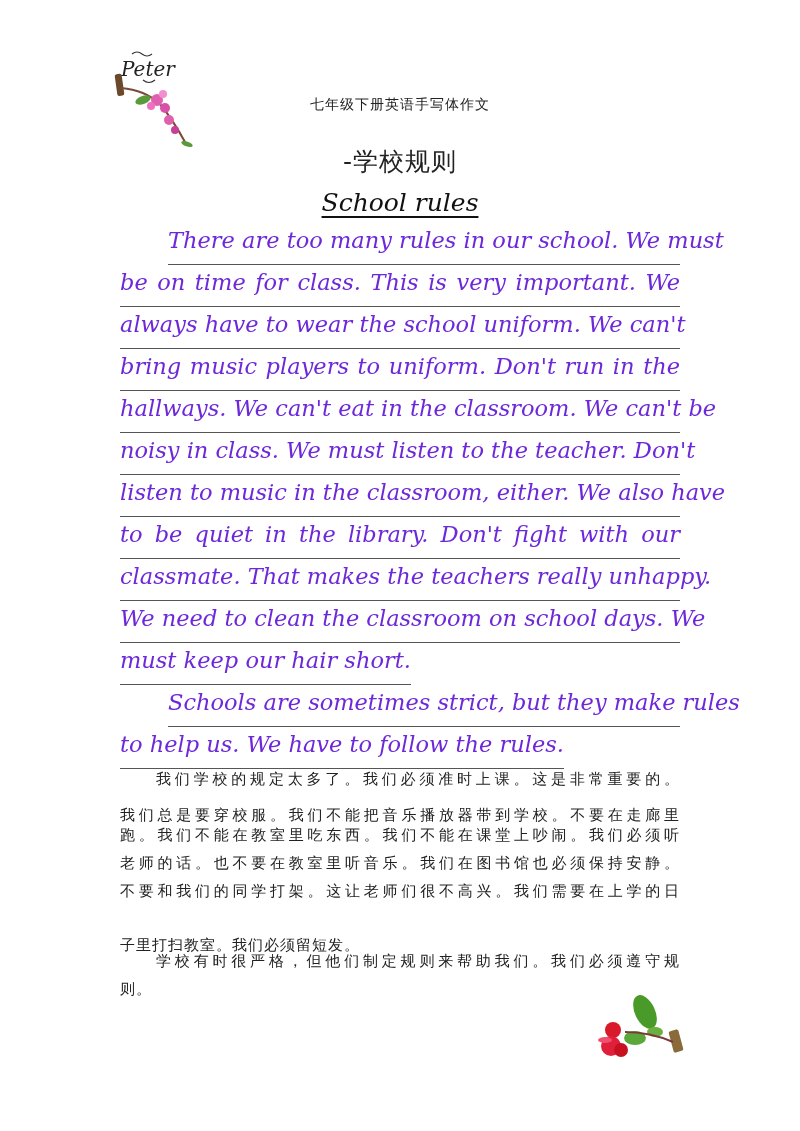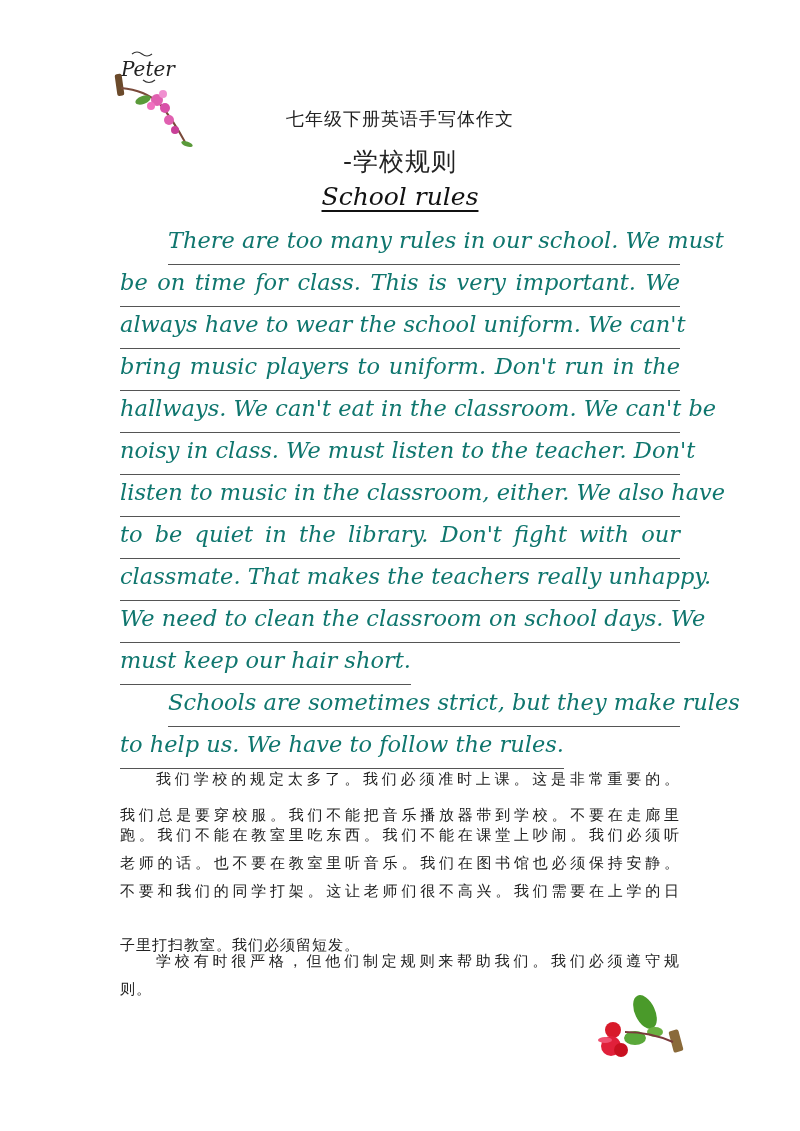--- a/index.html
+++ b/index.html
@@ -1,26 +1,26 @@
 <!DOCTYPE html>
 <html><head>
 <meta charset="utf-8">
 <style>
   html, body { margin: 0; padding: 0; background: #ffffff; }
   body { width: 800px; height: 1131px; position: relative; overflow: hidden; }
   .page { position: absolute; left: 0; top: 0; width: 800px; height: 1131px; background: #fff; }
   .deco-top { position: absolute; left: 105px; top: 42px; width: 95px; height: 115px; }
   .deco-bottom { position: absolute; left: 595px; top: 990px; width: 95px; height: 75px; }
   .title-cn { position: absolute; left: 0; width: 800px; text-align: center; font-family: "DejaVu Sans", sans-serif; color: #222; }
-  .t1 { top: 107px; font-size: 18px; letter-spacing: 1px; }
+  .t1 { top: 96px; font-size: 14px; letter-spacing: 1px; }
   .t2 { top: 145px; font-size: 25px; letter-spacing: 1px; }
-  .en-title { position: absolute; top: 182px; left: 0; width: 800px; text-align: center; }
+  .en-title { position: absolute; top: 188px; left: 0; width: 800px; text-align: center; }
   .en-title span { font-family: "DejaVu Serif", serif; font-style: italic; font-size: 25px; color: #111; text-decoration: underline; text-underline-offset: 5px; }
   .hw { position: absolute; left: 120px; width: 560px; }
-  .hw-line { position: absolute; left: 0; width: 560px; height: 42px; border-bottom: 1.5px solid #555; font-family: "DejaVu Serif", serif; font-style: italic; font-size: 22.5px; color: #0f766e; line-height: 36px; white-space: nowrap; text-align: justify; text-align-last: justify; }
+  .hw-line { position: absolute; left: 0; width: 560px; height: 42px; border-bottom: 1.5px solid #555; font-family: "DejaVu Serif", serif; font-style: italic; font-size: 22.5px; color: #6d28d9; line-height: 36px; white-space: nowrap; text-align: justify; text-align-last: justify; }
   .hw-line.last { text-align-last: left; width: auto; }
   .hw-line.indent { left: 48px; width: 512px; }
   .cn { position: absolute; left: 120px; width: 560px; font-family: "DejaVu Serif", serif; font-size: 15px; color: #222; }
   .cn-line { position: absolute; left: 0; width: 560px; height: 28px; line-height: 28px; white-space: nowrap; text-align: justify; text-align-last: justify; letter-spacing: 1px; }
   .cn-line.last { text-align-last: left; }
   .cn-line.indent { left: 36px; width: 524px; }
 </style>
 </head>
 <body>
 

